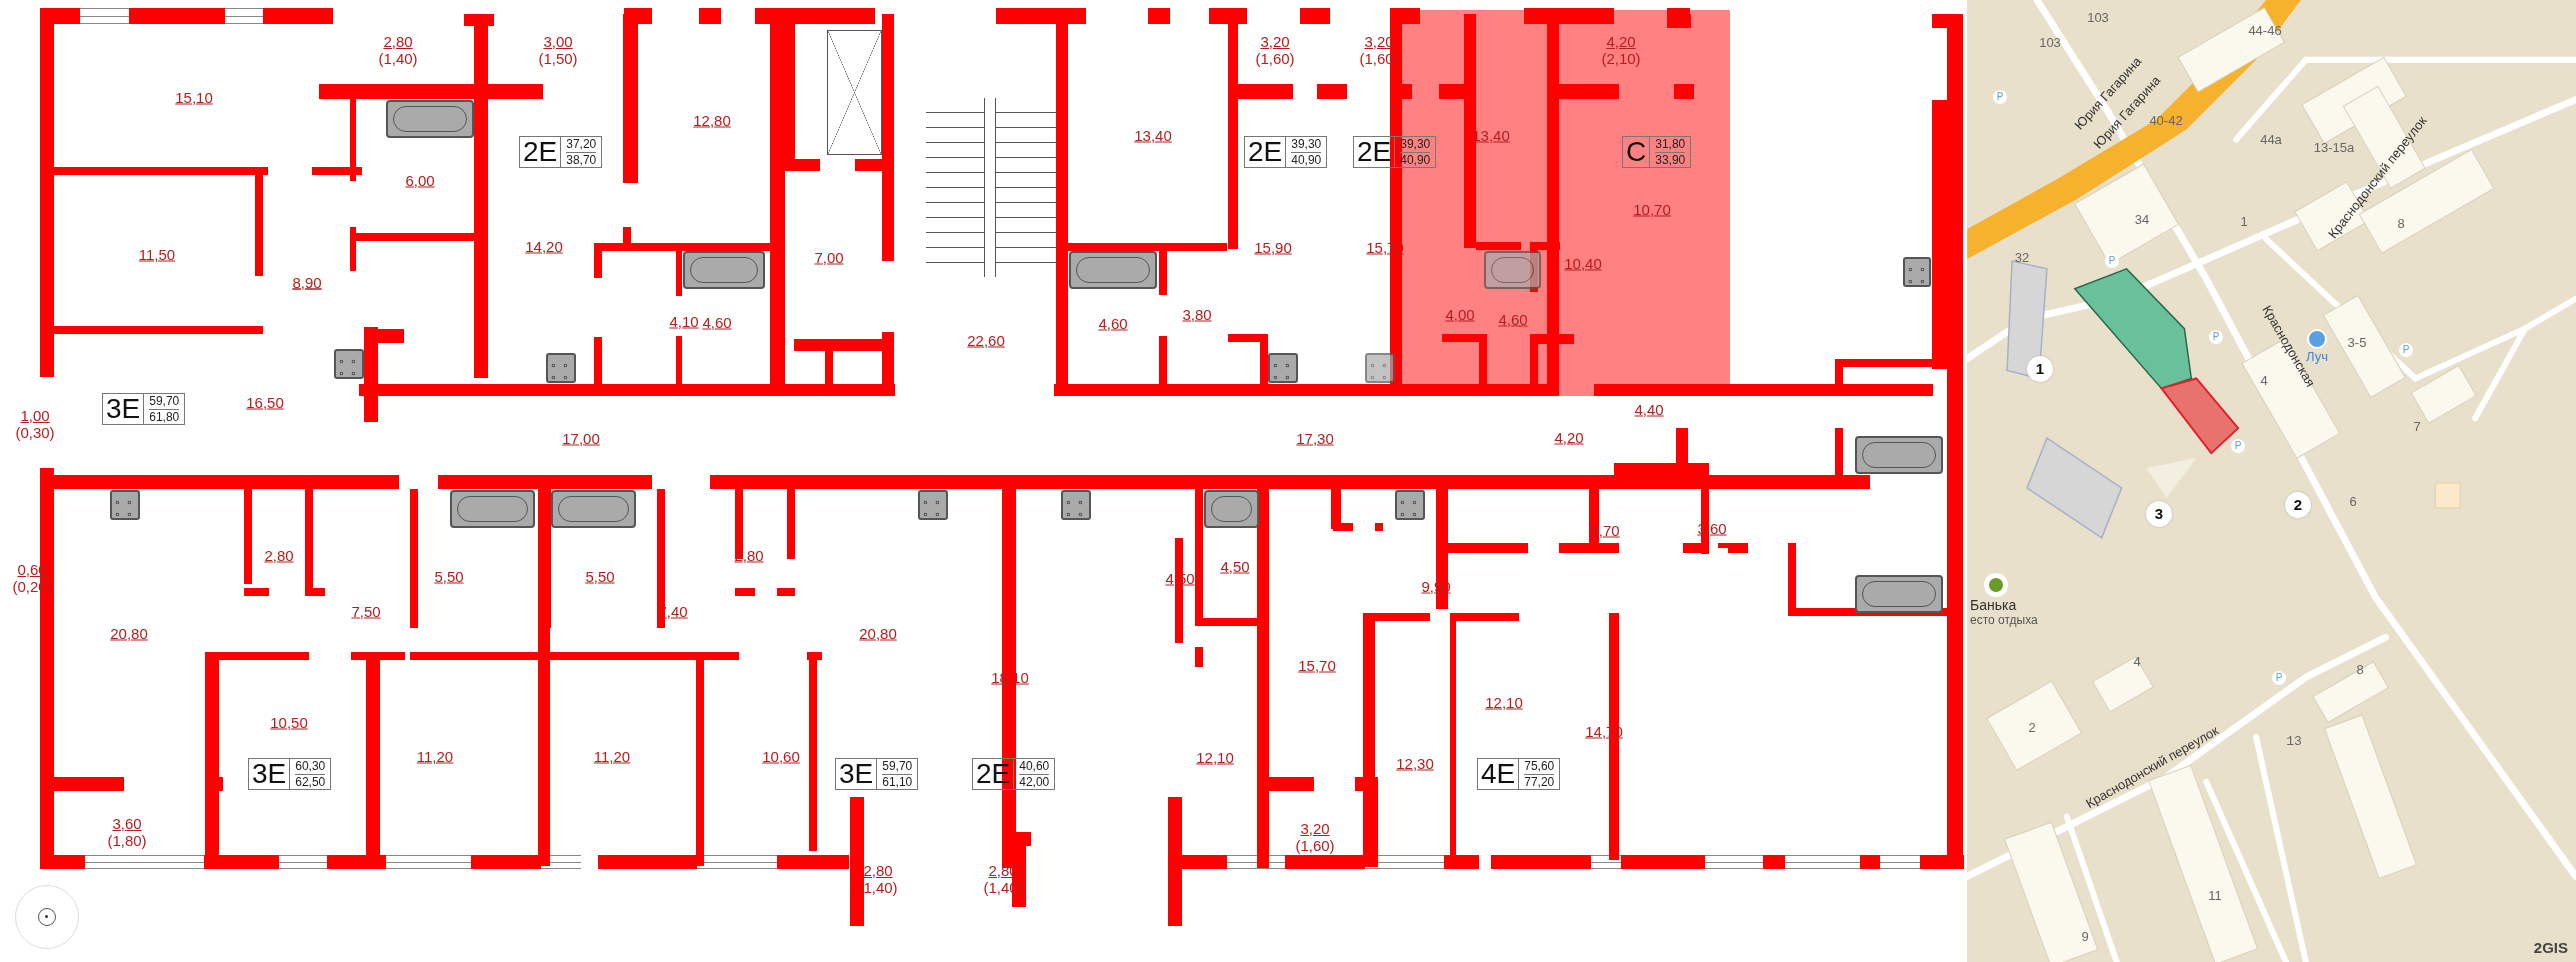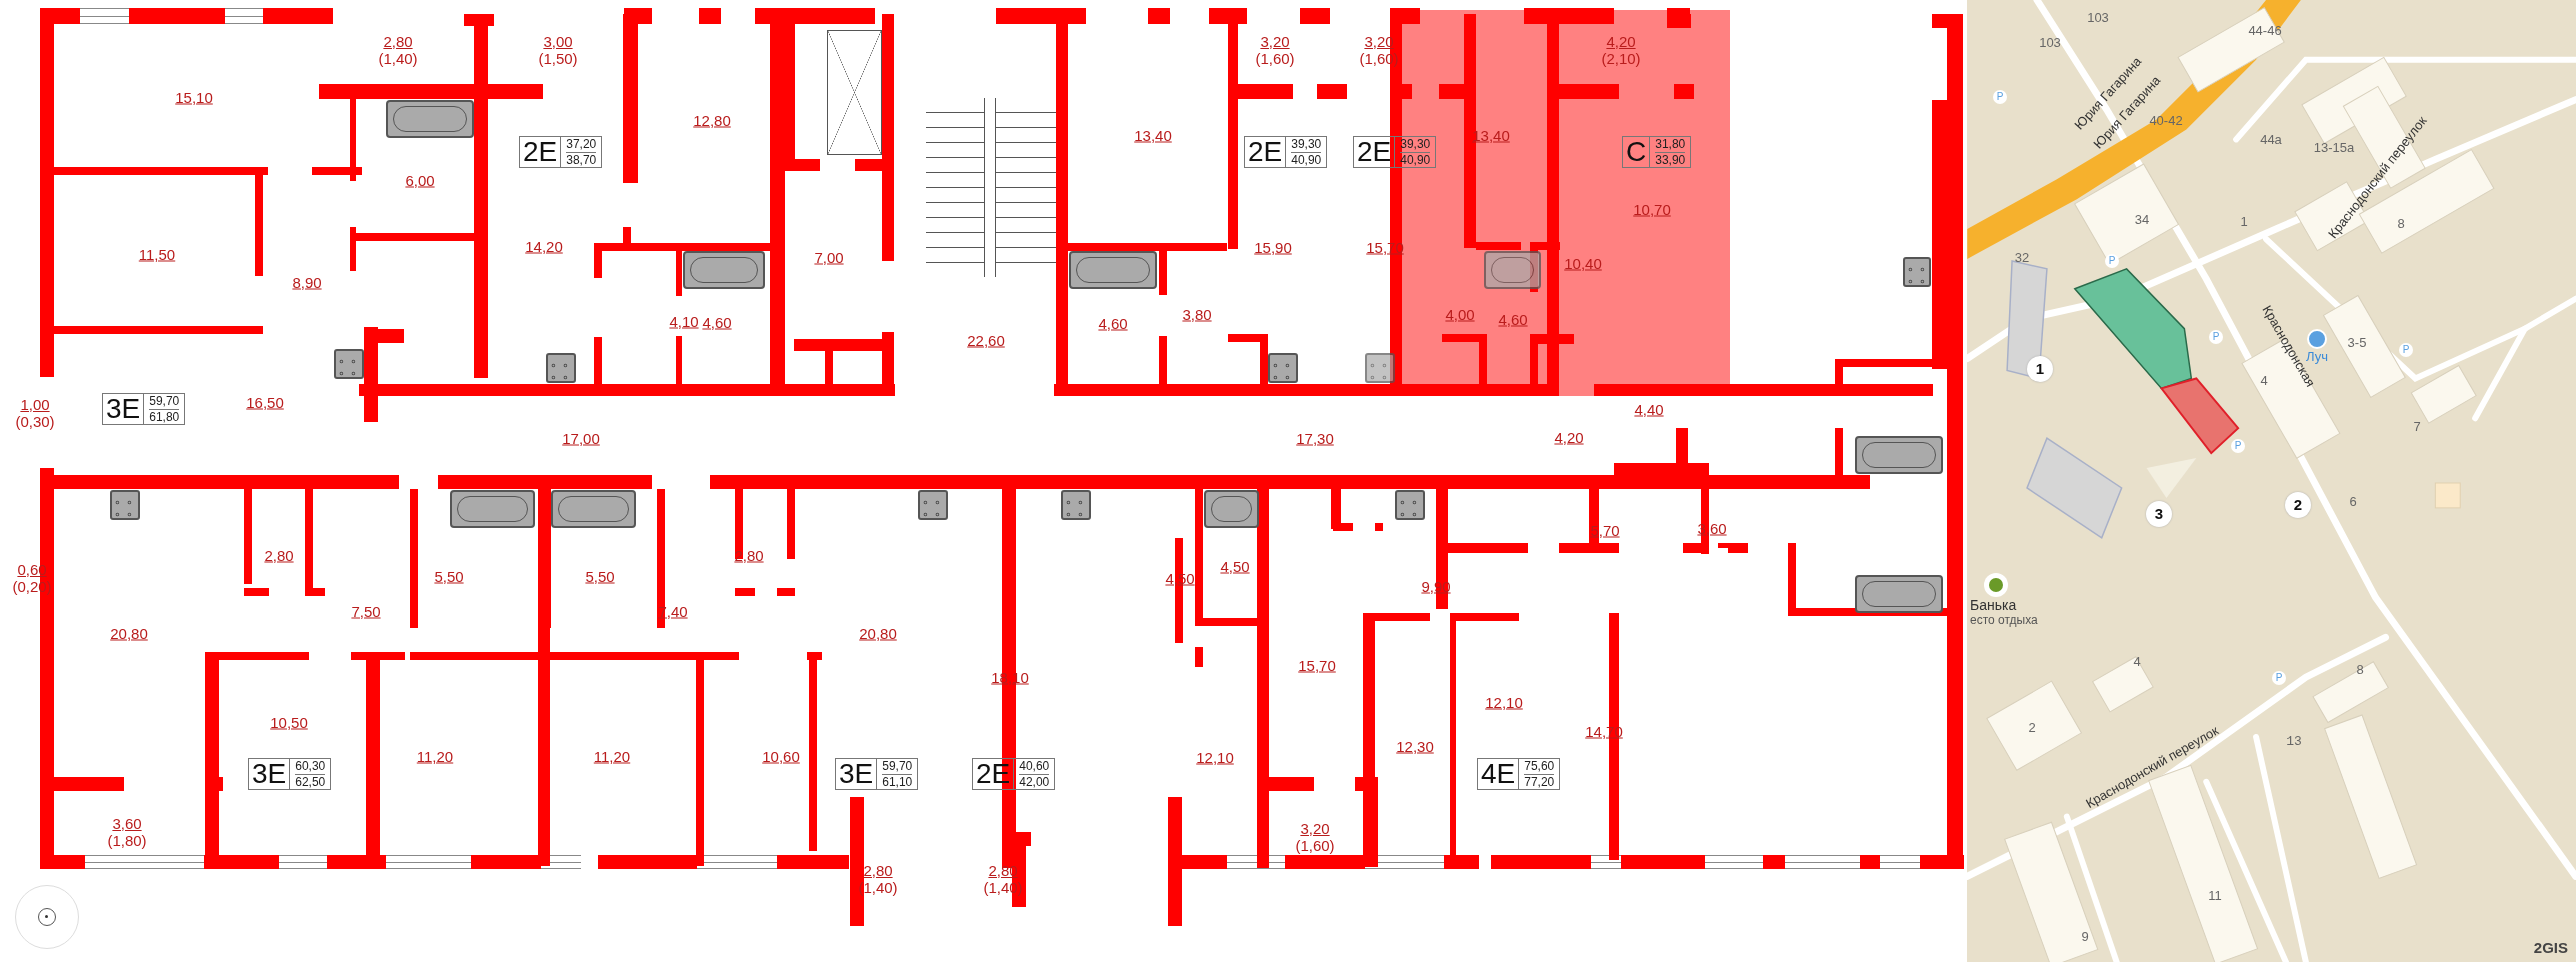--- a/index.html
+++ b/index.html
@@ -253,27 +253,27 @@
   <div class="lbl" style="left:398px;top:50px;">
       <span class="a">2,80</span>
       <span class="b">(1,40)</span>
     </div>
   <div class="lbl" style="left:420px;top:180px;">
       <span class="a">6,00</span>
     </div>
   <div class="lbl" style="left:157px;top:254px;">
       <span class="a">11,50</span>
     </div>
-  <div class="lbl" style="left:307px;top:282px;">
+  <div class="lbl" style="left:307px;top:282px;text-decoration:underline;">
       <span class="a">8,90</span>
     </div>
   <div class="lbl" style="left:265px;top:402px;">
       <span class="a">16,50</span>
     </div>
-  <div class="lbl" style="left:35px;top:413px;">
+  <div class="lbl" style="left:35px;top:424px;">
       <span class="a">1,00</span>
       <span class="b">(0,30)</span>
     </div>
   <div class="lbl" style="left:558px;top:50px;">
       <span class="a">3,00</span>
       <span class="b">(1,50)</span>
     </div>
   <div class="lbl" style="left:712px;top:120px;">
       <span class="a">12,80</span>
     </div>
@@ -403,21 +403,21 @@
     </div>
   <div class="lbl" style="left:612px;top:756px;">
       <span class="a">11,20</span>
     </div>
   <div class="lbl" style="left:743px;top:756px;margin-left:38px;">
       <span class="a">10,60</span>
     </div>
   <div class="lbl" style="left:1215px;top:757px;">
       <span class="a">12,10</span>
     </div>
-  <div class="lbl" style="left:1415px;top:746px;">
+  <div class="lbl" style="left:1415px;top:763px;">
       <span class="a">12,30</span>
     </div>
   <div class="lbl" style="left:1504px;top:702px;">
       <span class="a">12,10</span>
     </div>
   <div class="lbl" style="left:1604px;top:731px;">
       <span class="a">14,70</span>
     </div>
   <div class="lbl" style="left:127px;top:832px;">
       <span class="a">3,60</span>

